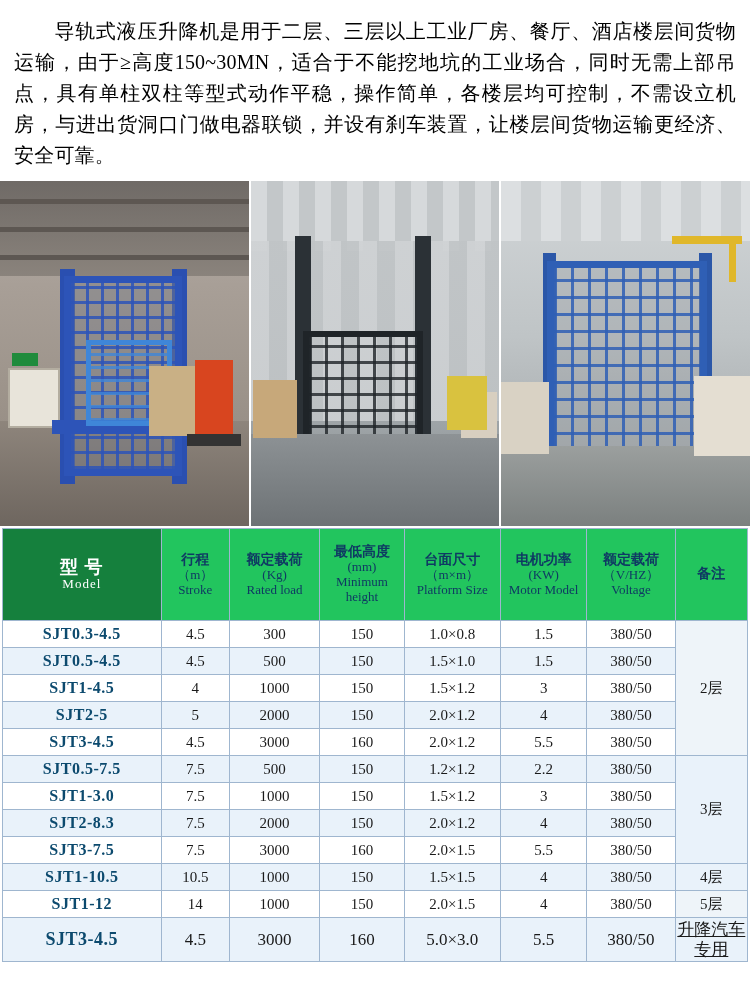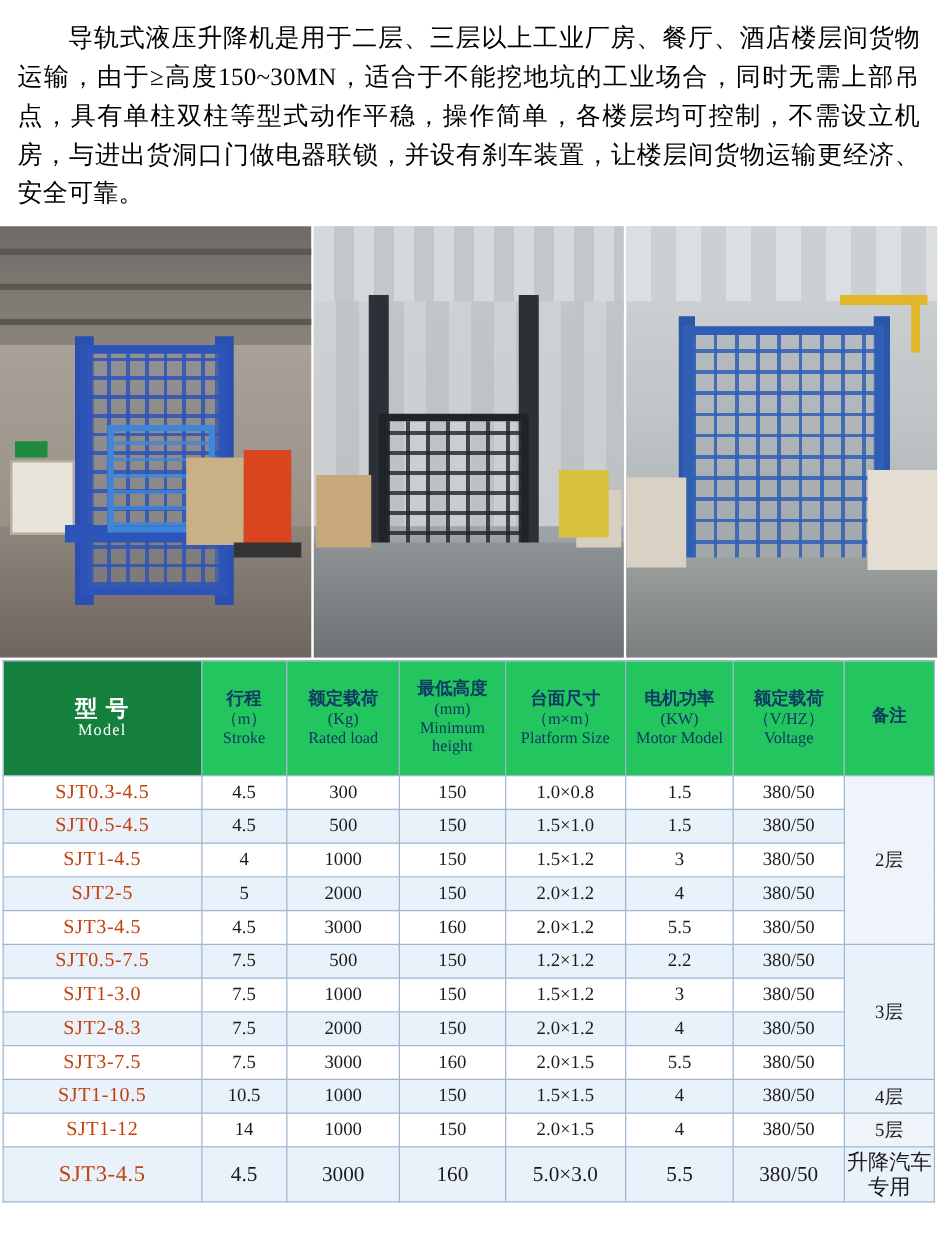--- a/index.html
+++ b/index.html
@@ -204,32 +204,33 @@
     display: block;
     font-size: 13px;
     font-weight: normal;
   }
   table.spec tbody td {
     height: 27px;
     background: #ffffff;
   }
   table.spec tbody tr.alt td { background: #e9f2fa; }
   table.spec tbody td.model {
-    color: #c2410c;
+    color: #0c4a6e;
     font-size: 16px;
     letter-spacing: .5px;
+    font-weight: bold;
   }
   table.spec tbody td.note {
     background: #eef4f9;
     font-size: 15px;
     color: #1a1a1a;
   }
   table.spec tbody tr.last td { height: 42px; font-size: 17px; }
   table.spec tbody tr.last td.model { font-size: 18px; }
-  .note-two { line-height: 1.15; font-size: 14px; }
+  .note-two { line-height: 1.15; font-size: 14px; text-decoration: underline; }
 </style>
 </head>
 <body>
 
 <div class="page">
 
   <div class="intro">
     <span class="indent"></span><span>导轨式液压升降机是用于二层、三层以上工业厂房、餐厅、酒店楼层间货物运输，由于≥高度150~30MN，适合于不能挖地坑的工业场合，同时无需上部吊点，具有单柱双柱等型式动作平稳，操作简单，各楼层均可控制，不需设立机房，与进出货洞口门做电器联锁，并设有刹车装置，让楼层间货物运输更经济、安全可靠。</span>
   </div>
 

